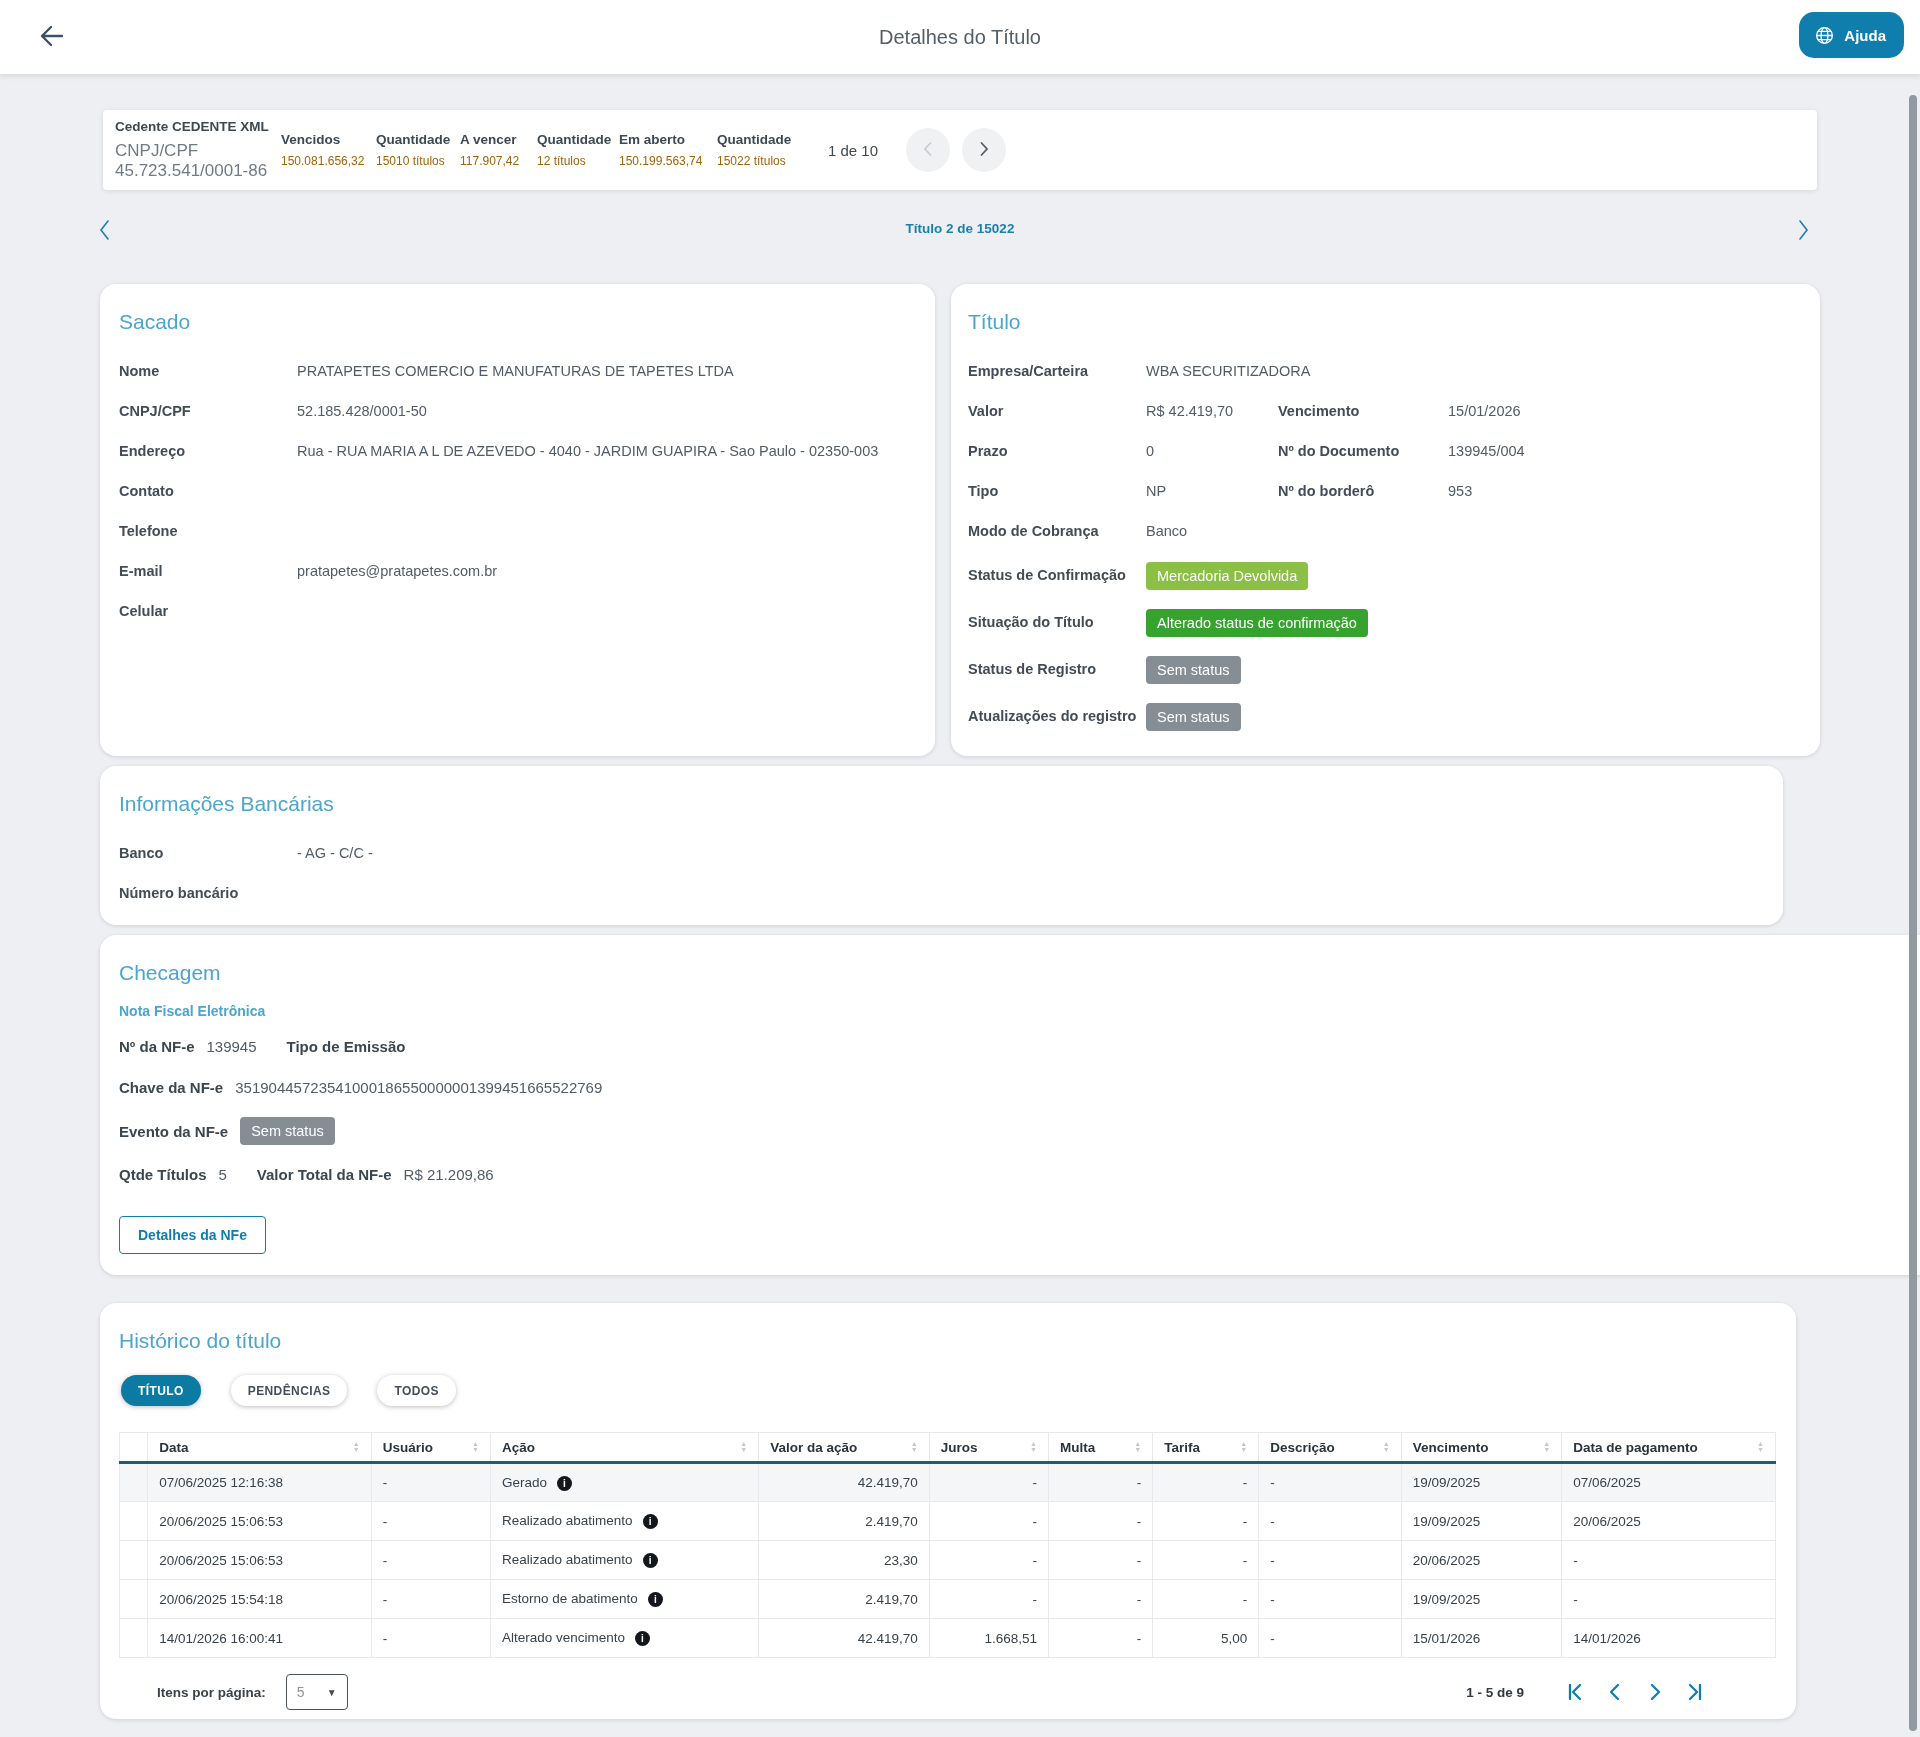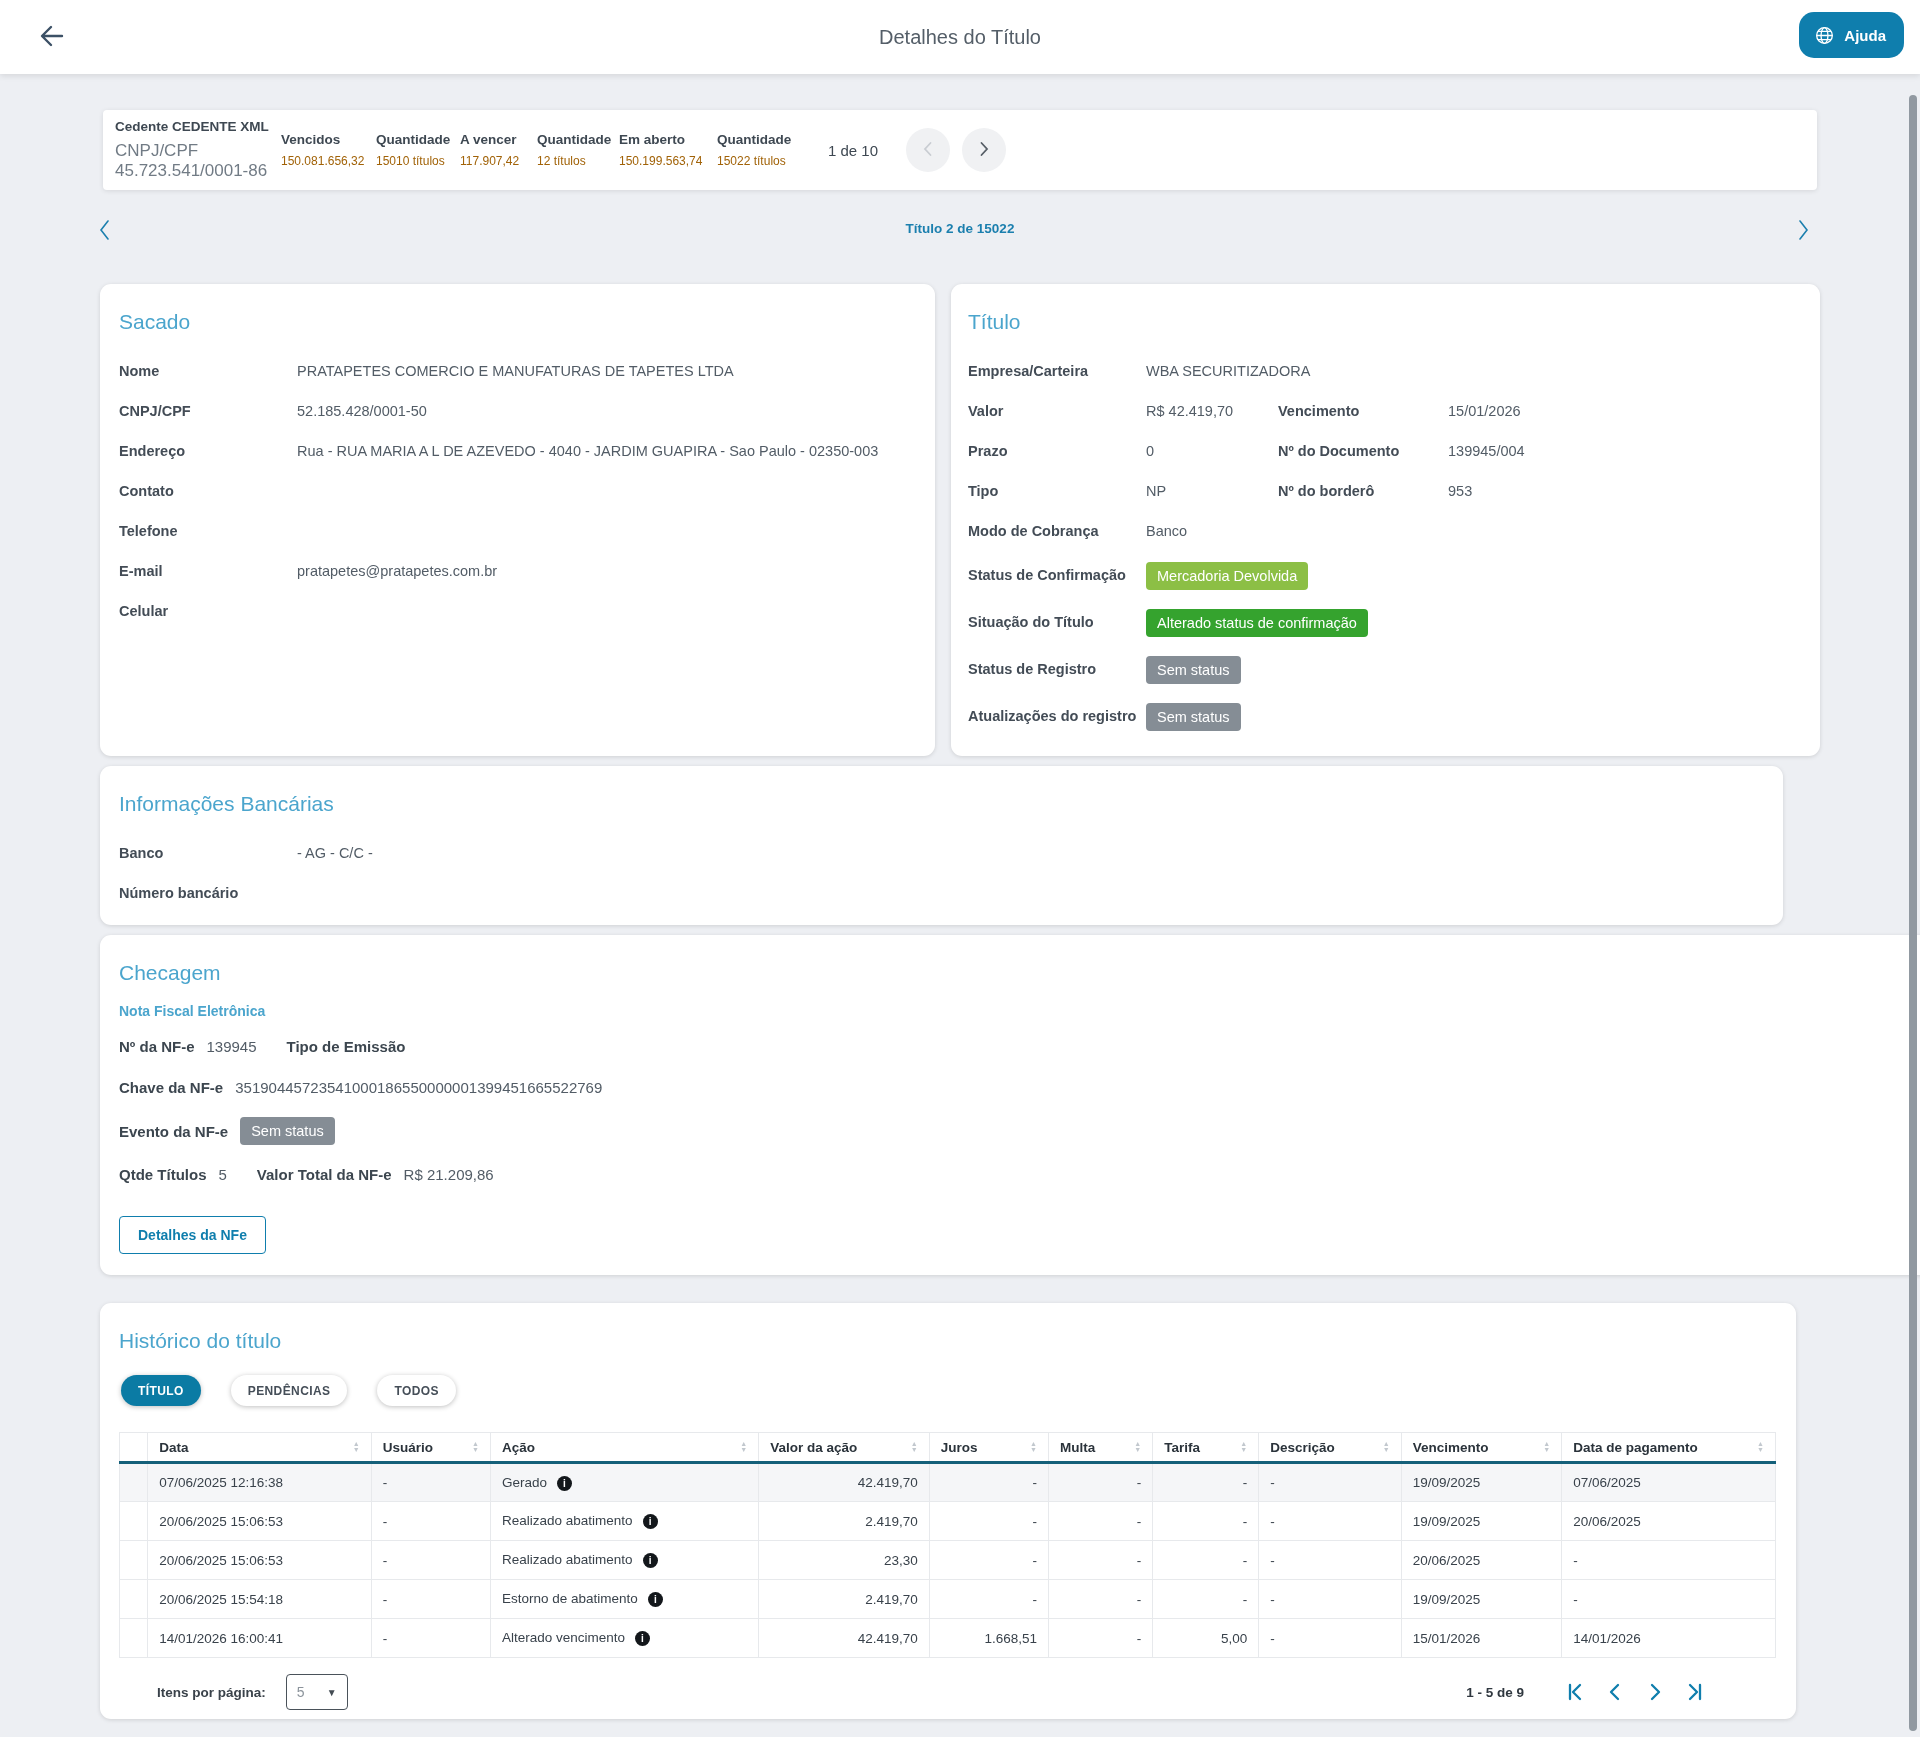--- a/index.html
+++ b/index.html
@@ -28,21 +28,21 @@
   .pager-text { font-size:15px; color:#3e4852; margin:0 28px 0 26px; }
   .circle-btn { width:44px; height:44px; border-radius:50%; background:#f0f1f3; border:none;
     display:flex; align-items:center; justify-content:center; margin-right:12px; cursor:pointer; }
   
   .nav-row { position:relative; height:44px; margin-top:18px; }
   .nav-title { position:absolute; left:0; right:0; top:13px; text-align:center; font-size:13.5px; font-weight:bold; color:#1b7fae; }
   .nav-chev { position:absolute; top:9px; background:none; border:none; cursor:pointer; padding:0; }
   .nav-chev.left { left:94px; }  .nav-chev.right { right:106px; }
   
   .cards-row { display:flex; gap:16px; margin:32px 100px 0; }
-  .card { background:#fff; border-radius:11px; box-shadow:0 1px 4px rgba(0,0,0,.13); }
+  .card { background:#fff; border-radius:16px; box-shadow:0 1px 4px rgba(0,0,0,.13); }
   .card-sacado { width:835px; height:472px; padding:24px 20px 0 19px; }
   .card-titulo { flex:1; height:472px; padding:24px 20px 0 17px; }
   .card-heading { color:#4ba5cd; font-size:21px; font-weight:400; margin:2px 0 26px 0; }
   .f-row { display:flex; margin-bottom:17px; min-height:23px; font-size:14.5px; }
   .f-label { width:178px; flex-shrink:0; font-weight:bold; color:#434c56; line-height:23px; }
   .f-value { color:#525c66; line-height:23px; max-width:600px; }
   .t-l2 { width:170px; flex-shrink:0; font-weight:bold; color:#434c56; line-height:23px; }
   .t-v1 { width:132px; flex-shrink:0; color:#525c66; line-height:23px; }
   .t-v2 { flex:1; color:#525c66; line-height:23px; }
   .badge-row { align-items:center; min-height:31px; margin-bottom:16px; }

